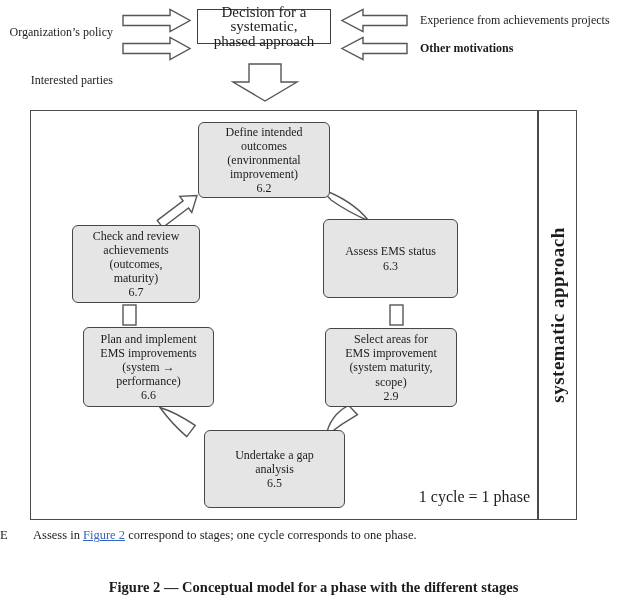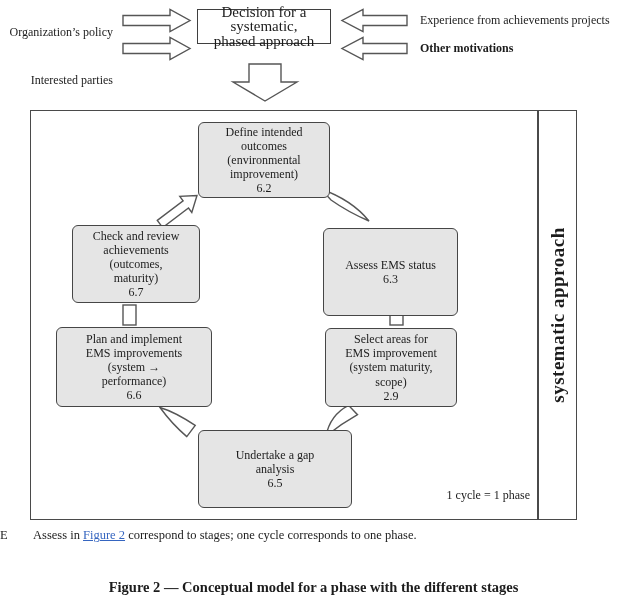--- a/index.html
+++ b/index.html
@@ -14,26 +14,26 @@
         font-size:15px;line-height:14.5px;white-space:pre-line;box-sizing:border-box;}
   .frame{left:30px;top:110px;width:508px;height:410px;border:1.5px solid #4a4a4a;box-sizing:border-box;}
   .sidebar{left:538px;top:110px;width:39px;height:410px;border:1.5px solid #4a4a4a;
         box-sizing:border-box;display:flex;align-items:center;justify-content:center;}
   .sidebar-text{transform:rotate(-90deg);white-space:nowrap;font-weight:bold;
         font-size:19px;letter-spacing:0.5px;}
   .stage{border:1.4px solid #464646;border-radius:6px;background:#e5e5e5;box-sizing:border-box;
         display:flex;align-items:center;justify-content:center;text-align:center;
         font-size:12px;line-height:14.2px;white-space:pre-line;padding:4px;}
   .stage-62{left:198px;top:122px;width:132px;height:76px;}
-  .stage-63{left:323px;top:228px;width:135px;height:88px;}
+  .stage-63{left:323px;top:219px;width:135px;height:79px;}
   .stage-64{left:325px;top:328px;width:132px;height:79px;}
-  .stage-65{left:198px;top:430px;width:154px;height:78px;}
-  .stage-66{left:56px;top:327px;width:156px;height:80px;}
+  .stage-65{left:204px;top:430px;width:141px;height:78px;}
+  .stage-66{left:83px;top:327px;width:131px;height:80px;}
   .stage-67{left:72px;top:225px;width:128px;height:78px;}
-  .cycle-note{left:360px;top:488px;width:170px;text-align:right;font-size:12px;}
+  .cycle-note{left:360px;top:488px;width:170px;text-align:right;font-size:16px;}
   .note-line{top:528px;font-size:12.5px;white-space:nowrap;}
   .note-frag{left:0;}
   .note-text{left:33px;}
   .fig-link{color:#3565c0;text-decoration:underline;cursor:pointer;margin-top:20px;}
   .caption{left:0;top:573px;width:627px;text-align:center;font-weight:bold;font-size:14.5px;margin-top:6px;}
 </style>
 </head>
 <body>
 
 <div id="page">

